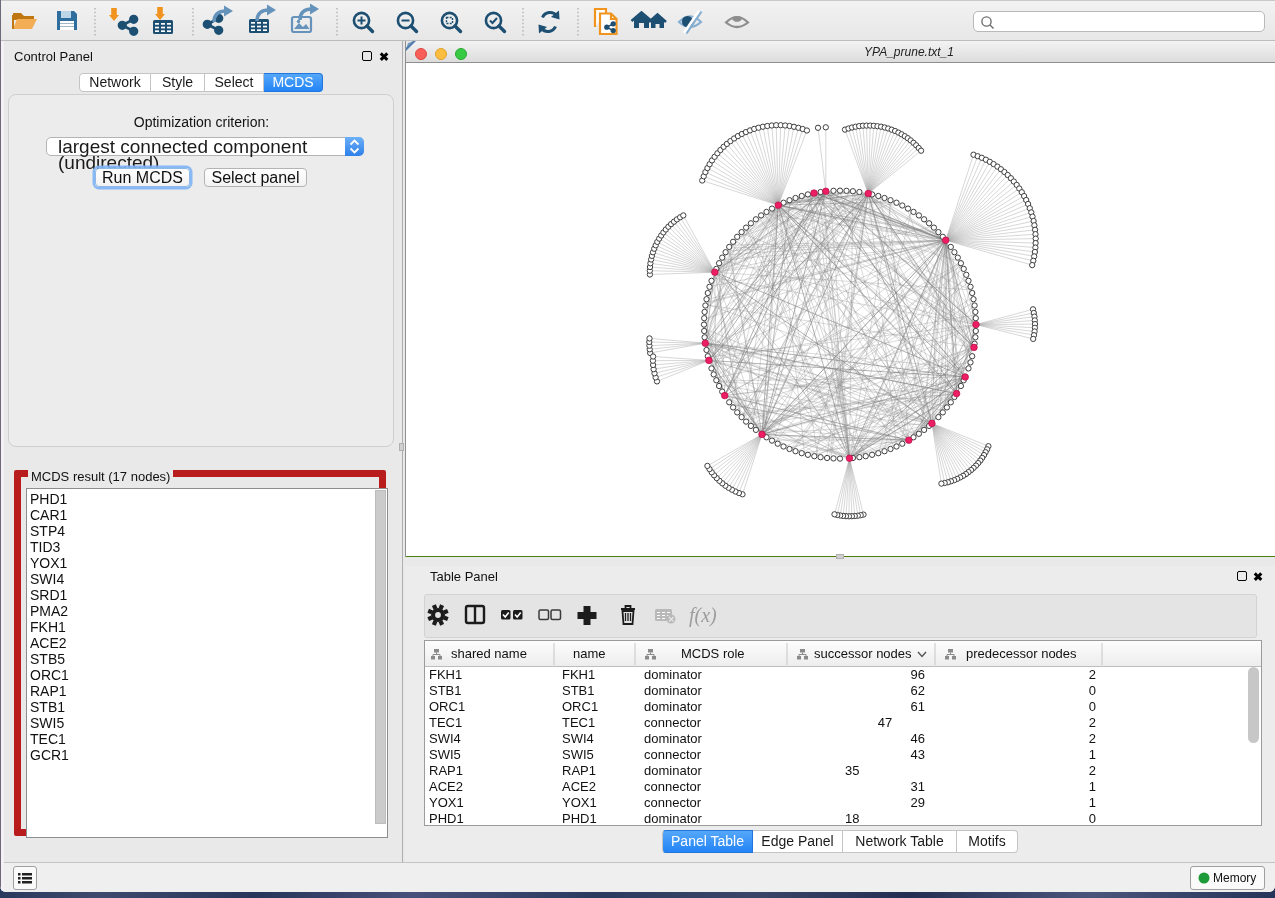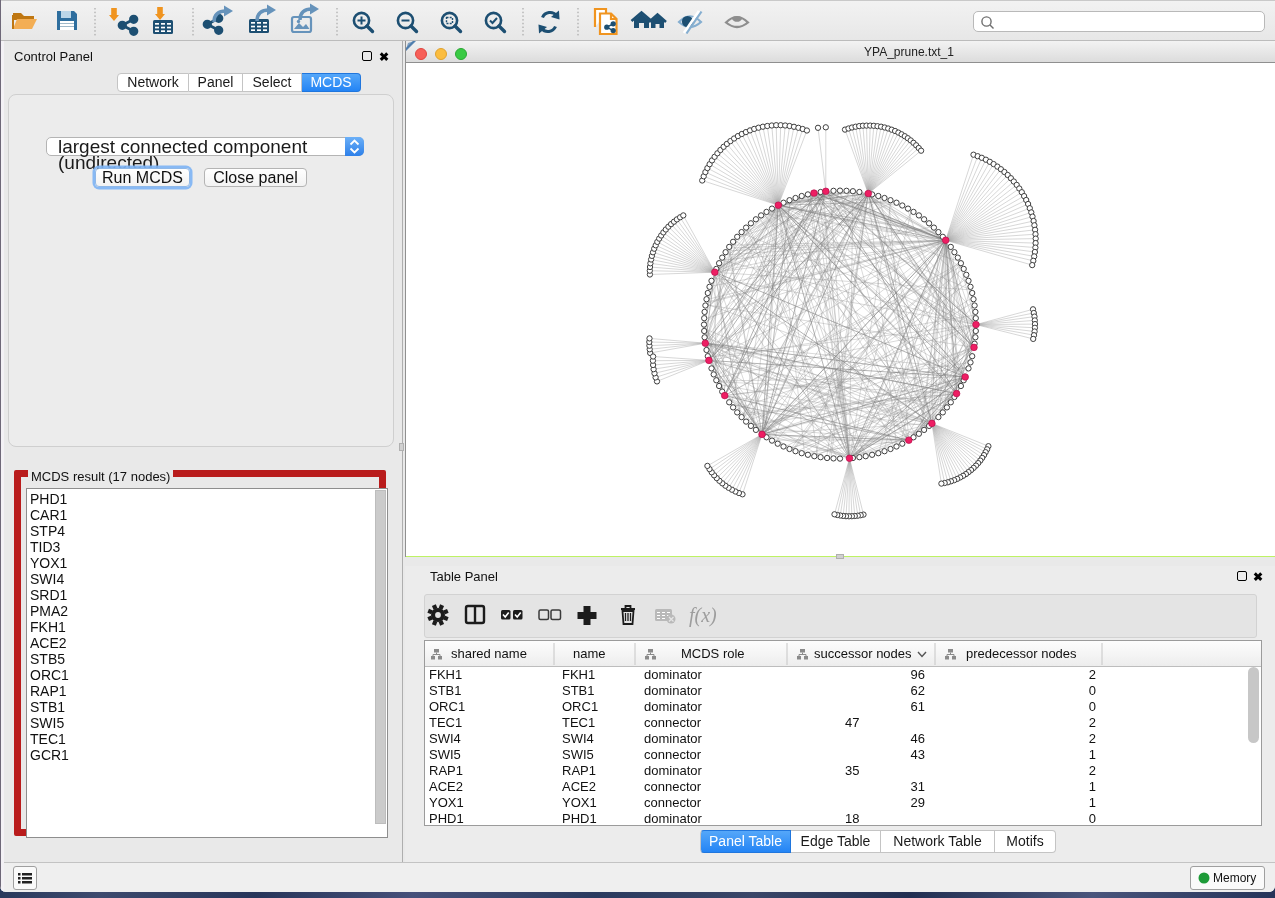--- a/index.html
+++ b/index.html
@@ -15,40 +15,40 @@
   border:1px solid #b9b9b9; border-radius:5px; }
 #searchbox svg { position:absolute; left:6px; top:3px; }
 #cpanel { position:absolute; left:0; top:41px; width:403px; height:821px; background:#e9e9e9;
   border-right:1px solid #aeaeae; }
 #cpanel .ptitle { position:absolute; left:14px; top:8px; color:#111; font-size:13px; }
 .mini-sq { position:absolute; width:10px; height:10px; border:1.5px solid #000; border-radius:2px; top:10px; }
 .mini-x  { position:absolute; top:9px; font-size:12px; font-weight:bold; color:#000; }
 .seg { position:absolute; display:flex; height:19px; }
 .seg .s { background:#fff; border:1px solid #c4c4c4; border-left:none; color:#1a1a1a;
   text-align:center; line-height:17px; font-size:14px; }
-.seg .s:first-child { border-left:1px solid #c4c4c4; border-radius:4px 0 0 4px;margin-left:38px; }
+.seg .s:first-child { border-left:1px solid #c4c4c4; border-radius:4px 0 0 4px; }
 .seg .s:last-child { border-radius:0 4px 4px 0; }
 .seg .sel { background:linear-gradient(#55a7f9,#2384f5); border-color:#2076dd; color:#fff; }
 #innerpanel { position:absolute; left:8px; top:53px; width:386px; height:353px;
   background:#ececec; border:1px solid #cfcfcf; border-radius:8px; }
 #optlabel { position:absolute; left:0; top:73px; width:403px; text-align:center; color:#111; font-size:14px; }
 #dropdown { position:absolute; left:46px; top:96px; width:318px; height:19px; background:#fff;
   border:1px solid #b4b4b4; border-radius:5px; font-size:19px; }
 #dropdown .txt { position:absolute; left:11px; top:1px; line-height:16px; }
 #dropdown .step { position:absolute; right:-1px; top:-1px; width:19px; height:19px;
   background:linear-gradient(#6cb0f8,#2d80e9); border-radius:0 5px 5px 0; }
 .btn { position:absolute; height:19px; background:linear-gradient(#ffffff,#f2f2f2); border:1px solid #b4b4b4;
   border-radius:4px; text-align:center; line-height:17px; font-size:16px; color:#111; }
 #runbtn { box-shadow:0 0 0 2.5px rgba(125,180,245,0.9); border-color:#8fb8e8; }
 #groupbox { position:absolute; left:14px; top:429px; width:372px; height:366px; border:7px solid #b91c1c; border-radius:2px; }
 #grouptitle { position:absolute; left:7px; top:-8px; background:#e9e9e9; padding:0 3px; color:#111; font-size:13px; }
 #mcdslist { position:absolute; left:5px; top:11px; width:362px; height:350px; background:#fff; border:1px solid #8e8e8e; }
 #mcdslist .it { position:absolute; left:3px; font-size:14px; color:#111; }
 #mcdsscroll { position:absolute; right:1px; top:1px; width:11px; height:334px; background:#cbcbcb; border:1px solid #bdbdbd; }
-#netwin { position:absolute; left:405px; top:41px; width:870px; height:516px; background:#bef264; border-left:1px solid #909090; }
+#netwin { position:absolute; left:405px; top:41px; width:870px; height:516px; background:#4d7c0f; border-left:1px solid #909090;font-style:italic; }
 #nettitle { position:absolute; left:0; top:0; width:870px; height:22px;
   background:linear-gradient(#f3f3f3,#dcdcdc); border-bottom:1px solid #8f8f8f; }
 #nettitle .tl { position:absolute; top:7px; width:12px; height:12px; border-radius:50%; }
 #nettitle .cap { position:absolute; top:4px; width:100%; left:68px; text-align:center; color:#222; font-size:12px; }
 #netcanvas { position:absolute; left:0; top:22px; width:870px; height:493px; background:#fff; }
 #hsplit { position:absolute; left:405px; top:557px; width:870px; height:9px; background:#e9e9e9; }
 #hsplit .grip { position:absolute; left:431px; top:-3px; width:8px; height:5px; background:#d0d0d0; border:1px solid #b0b0b0; }
 #vgrip { position:absolute; left:399px; top:443px; width:5px; height:8px; background:#d0d0d0; border:1px solid #b0b0b0; }
 #tpanel { position:absolute; left:405px; top:566px; width:870px; height:296px; background:#ececec; }
 #tpanel .ptitle { position:absolute; left:25px; top:3px; color:#111; font-size:13px; }
@@ -193,33 +193,34 @@
           <line x1="10" y1="10" x2="13.5" y2="13.5" stroke="#6f6f6f" stroke-width="1.4"></line>
         </svg>
       </div>
     </div>
   <div id="cpanel">
     <div class="ptitle">Control Panel</div>
     <div class="mini-sq" style="left:362px;"></div>
     <div class="mini-x" style="left:379px;">✖</div>
     <div class="seg" style="left:79px; top:32px;">
       <div class="s" style="width:72px">Network</div>
-        <div class="s" style="width:54px">Panel</div>
+        <div class="s" style="width:54px">Style</div>
         <div class="s" style="width:59px">Select</div>
         <div class="s sel" style="width:59px">MCDS</div>
     </div>
     <div id="innerpanel"></div>
+    <div id="optlabel">Optimization criterion:</div>
     <div id="dropdown">
         <span class="txt">largest connected component (undirected)</span>
       <div class="step"><svg width="19" height="19">
             <path d="M5.5 7.5 L9.5 3.5 L13.5 7.5 M5.5 11.5 L9.5 15.5 L13.5 11.5" stroke="#fff" stroke-width="1.8" fill="none"></path>
           </svg></div>
       </div>
     <div class="btn" id="runbtn" style="left:95px; top:127px; width:95px;">Run MCDS</div>
-    <div class="btn" style="left:204px; top:127px; width:103px;">Close panel</div>
+    <div class="btn" style="left:204px; top:127px; width:103px;">Select panel</div>
     <div id="groupbox">
       <div id="grouptitle">MCDS result (17 nodes)</div>
       <div id="mcdslist">
           <div class="it" style="top:2px">PHD1</div>
           <div class="it" style="top:18px">CAR1</div>
           <div class="it" style="top:34px">STP4</div>
           <div class="it" style="top:50px">TID3</div>
           <div class="it" style="top:66px">YOX1</div>
           <div class="it" style="top:82px">SWI4</div>
           <div class="it" style="top:98px">SRD1</div>
@@ -673,21 +674,21 @@
             <span style="left:4px">ORC1</span>
             <span style="left:137px">ORC1</span>
             <span style="left:219px">dominator</span>
             <span style="left:420px;width:80px;text-align:right">61</span>
             <span style="left:591px;width:80px;text-align:right">0</span>
           </div>
           <div class="trow" style="top:72.5px">
             <span style="left:4px">TEC1</span>
             <span style="left:137px">TEC1</span>
             <span style="left:219px">connector</span>
-            <span style="left:420px;width:80px;text-align:left">47</span>
+            <span style="left:420px;width:80px;text-align:center">47</span>
             <span style="left:591px;width:80px;text-align:right">2</span>
           </div>
           <div class="trow" style="top:88.5px">
             <span style="left:4px">SWI4</span>
             <span style="left:137px">SWI4</span>
             <span style="left:219px">dominator</span>
             <span style="left:420px;width:80px;text-align:right">46</span>
             <span style="left:591px;width:80px;text-align:right">2</span>
           </div>
           <div class="trow" style="top:104.5px">
@@ -725,21 +726,21 @@
             <span style="left:420px;width:80px;text-align:left">18</span>
             <span style="left:591px;width:80px;text-align:right">0</span>
           </div>
         </div>
       <div id="tscroll">
           <div class="thumb"></div>
         </div>
     </div>
     <div class="seg" style="left:257px; top:264px; height:23px;">
       <div class="s sel" style="width:91px; line-height:21px;">Panel Table</div>
-        <div class="s" style="width:90px; line-height:21px;">Edge Table</div>
+        <div class="s" style="width:90px; line-height:21px;">Edge Panel</div>
         <div class="s" style="width:114px; line-height:21px;">Network Table</div>
         <div class="s" style="width:61px; line-height:21px;">Motifs</div>
     </div>
   </div>
   <div id="statusbar">
     <div class="sbtn" style="left:13px; top:3px; width:24px; height:24px;"><svg width="22" height="22">
           <g fill="#222">
             <rect x="4" y="6" width="2.5" height="2.5"></rect>
             <rect x="8" y="6" width="10" height="2.5"></rect>
             <rect x="4" y="10" width="2.5" height="2.5"></rect>

